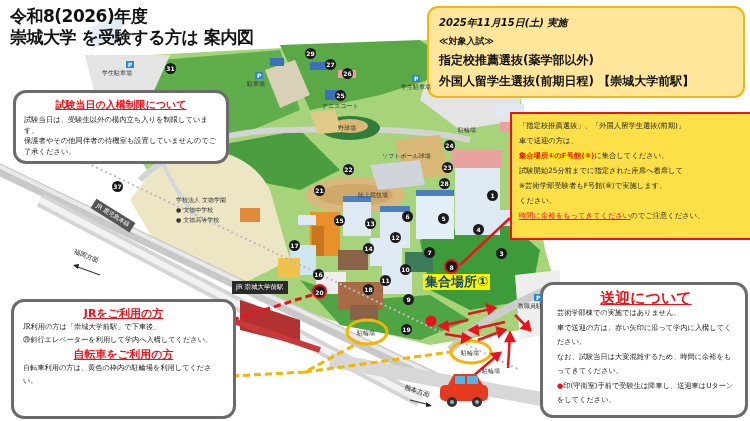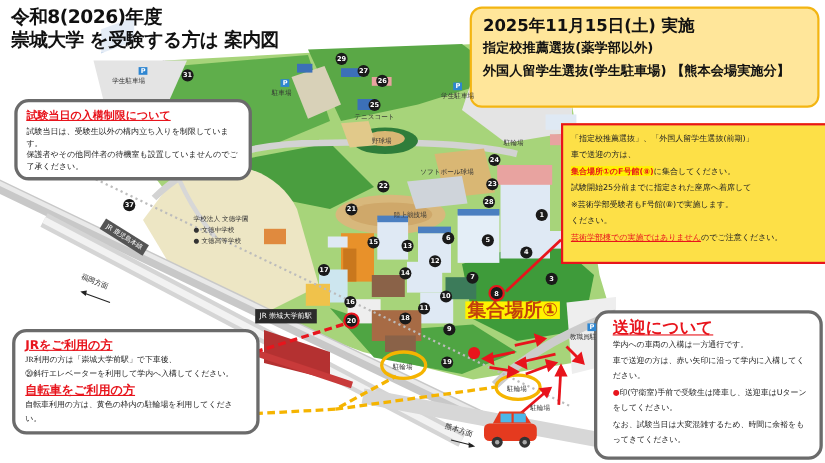--- a/index.html
+++ b/index.html
@@ -5,52 +5,52 @@
   * { box-sizing: border-box; margin: 0; padding: 0; }
   html, body { width: 750px; height: 421px; overflow: hidden; background: #ffffff; }
   body { font-family: "DejaVu Sans", "Liberation Sans", sans-serif; position: relative; }
   #stage { position: absolute; left: 0; top: 0; width: 750px; height: 421px; }
   svg#map { position: absolute; left: 0; top: 0; }
 
   .title { position: absolute; left: 10px; top: 6px; font-size: 17px; line-height: 21px; color: #111; font-weight: bold; letter-spacing: -0.5px; background: rgba(255,255,255,0.85); padding-right: 4px; }
 
   .infobox { position: absolute; left: 427px; top: 6px; width: 318px; height: 92px; background: #ffe69a; border: 2px solid #f3b512; border-radius: 11px; padding: 5px 10px; font-size: 10px; color: #111; font-weight: bold; }
   .infobox div { line-height: 20px; white-space: nowrap; }
-  .infobox .date { font-size: 15px; }
+  .infobox .date { font-size: 10px; font-style: italic; }
   .infobox .sub { font-size: 9px; font-weight: bold; line-height: 17px; }
   .infobox .big { font-size: 12px; line-height: 21px; }
 
   .gbox { position: absolute; background: #fff; border: 3px solid #6b6b6b; border-radius: 13px; color: #222; }
-  .gbox .hd { color: #e8141c; text-decoration: underline; font-weight: bold; }
+  .gbox .hd { color: #e8141c; text-decoration: underline; font-weight: bold; text-align: center; }
   .gbox p { font-size: 7.4px; line-height: 11.5px; }
 
   #entry { left: 13px; top: 90px; width: 216px; height: 74px; padding: 5px 8px; }
   #entry .hd { font-size: 10px; margin-bottom: 3px; }
   #entry p { font-size: 7.3px; line-height: 10.5px; }
 
-  #transport { left: 11px; top: 299px; width: 225px; height: 96px; padding: 4px 9px; }
+  #transport { left: 11px; top: 299px; width: 225px; height: 120px; padding: 4px 9px; }
   #transport .hd { font-size: 11px; line-height: 15px; }
   #transport p { font-size: 7.2px; line-height: 13px; font-family: Liberation Serif, serif; }
 
   #pickup { left: 540px; top: 282px; width: 208px; height: 136px; padding: 5px 10px 5px 14px; }
   #pickup .hd { font-size: 15px; line-height: 16px; }
   #pickup p { font-size: 7.2px; line-height: 14.5px; }
   #pickup .dot { color: #e8141c; }
 
   #assembly { position: absolute; left: 510px; top: 112px; width: 266px; height: 128px; background: #fde047; border: 2px solid #e8141c; padding: 4px 7px; color: #222; }
   #assembly p { font-size: 7.3px; line-height: 15px; white-space: nowrap; }
   #assembly .hl { color: #e8141c; background: #fff200; font-weight: bold; }
   #assembly .ul { color: #e8141c; text-decoration: underline; }
 
   .lbl { position: absolute; font-size: 6px; color: #333; white-space: nowrap; }
   .num { position: absolute; width: 11px; height: 11px; border-radius: 50%; background: #1a1a1a; color: #fff; font-size: 6px; font-weight: bold; line-height: 11px; text-align: center; }
   .num.ring { width: 15px; height: 15px; line-height: 13px; border: 2px solid #e8141c; background: #1a1a1a; }
 
   .jrsign { position: absolute; left: 232px; top: 281px; background: #2b2b2b; color: #fff; font-size: 6.5px; padding: 2px 4px; white-space: nowrap; }
-  .assembly-label { position: absolute; left: 423px; top: 274px; font-size: 17px; font-weight: bold; color: #c2410c; background: #fff200; padding: 0 2px; line-height: 16px; white-space: nowrap; }
+  .assembly-label { position: absolute; left: 423px; top: 274px; font-size: 13px; font-weight: bold; color: #0c4a6e; background: #fff200; padding: 0 2px; line-height: 16px; white-space: nowrap; }
   .school { position: absolute; left: 176px; top: 195px; font-size: 6px; line-height: 10px; color: #333; }
   .railtext { position: absolute; left: 90px; top: 210px; transform: rotate(32deg); background: #555; color: #fff; font-size: 6px; padding: 1px 4px; white-space: nowrap; }
   .dir { position: absolute; font-size: 6.5px; color: #222; white-space: nowrap; }
 </style>
 </head>
 <body>
 
 <div id="stage">
 
   <svg id="map" width="750" height="421" viewBox="0 0 750 421">
@@ -181,54 +181,55 @@
     <polygon points="432,406 426,402 426,407" fill="#222"></polygon>
   </svg>
 
   <div class="title">
     <div>令和8(2026)年度</div>
     <div>崇城大学 を受験する方は 案内図</div>
   </div>
 
   <div class="infobox">
     <div class="date">2025年11月15日(土) 実施</div>
+    <div class="sub">≪対象入試≫</div>
     <div class="big">指定校推薦選抜(薬学部以外)</div>
-    <div class="big">外国人留学生選抜(学生駐車場) 【熊本会場実施分】</div>
+    <div class="big">外国人留学生選抜(前期日程) 【崇城大学前駅】</div>
   </div>
 
   <div class="gbox" id="entry">
     <div class="hd">試験当日の入構制限について</div>
     <p>試験当日は、受験生以外の構内立ち入りを制限しています。</p>
     <p>保護者やその他同伴者の待機室も設置していませんのでご了承ください。</p>
   </div>
 
   <div id="assembly">
     <p>「指定校推薦選抜」、「外国人留学生選抜(前期)」</p>
     <p>車で送迎の方は、</p>
     <p><span class="hl">集合場所①のF号館(⑧)</span><span>に集合してください。</span></p>
     <p>試験開始25分前までに指定された座席へ着席して</p>
     <p>※芸術学部受験者もF号館(⑧)で実施します。</p>
     <p>ください。</p>
-    <p><span class="ul">芸術学部棟での実施ではありません</span><span>のでご注意ください。</span></p>
+    <p><span class="ul">時間に余裕をもってきてください</span><span>のでご注意ください。</span></p>
   </div>
 
   <div class="gbox" id="transport">
     <div class="hd">JRをご利用の方</div>
     <p>JR利用の方は「崇城大学前駅」で下車後、</p>
     <p>⑳斜行エレベーターを利用して学内へ入構してください。</p>
     <div class="hd">自転車をご利用の方</div>
     <p>自転車利用の方は、黄色の枠内の駐輪場を利用してください。</p>
   </div>
 
   <div class="gbox" id="pickup">
     <div class="hd">送迎について</div>
-    <p>学内への車両の入構は一方通行です。</p>
+    <p>芸術学部棟での実施ではありません。</p>
     <p>車で送迎の方は、赤い矢印に沿って学内に入構してください。</p>
+    <p>なお、試験当日は大変混雑するため、時間に余裕をもってきてください。</p>
     <p><span class="dot">●</span><span>印(守衛室)手前で受験生は降車し、送迎車はUターンをしてください。</span></p>
-    <p>なお、試験当日は大変混雑するため、時間に余裕をもってきてください。</p>
   </div>
 
   <div class="lbl" style="left:322px;top:102px;">テニスコート</div>
   <div class="lbl" style="left:338px;top:124px;">野球場</div>
   <div class="lbl" style="left:382px;top:152px;">ソフトボール球場</div>
   <div class="lbl" style="left:358px;top:191px;">陸上競技場</div>
   <div class="lbl" style="left:401px;top:83px;">学生駐車場</div>
   <div class="lbl" style="left:102px;top:69px;">学生駐車場</div>
   <div class="lbl" style="left:247px;top:80px;">駐車場</div>
   <div class="lbl" style="left:458px;top:126px;">駐輪場</div>

